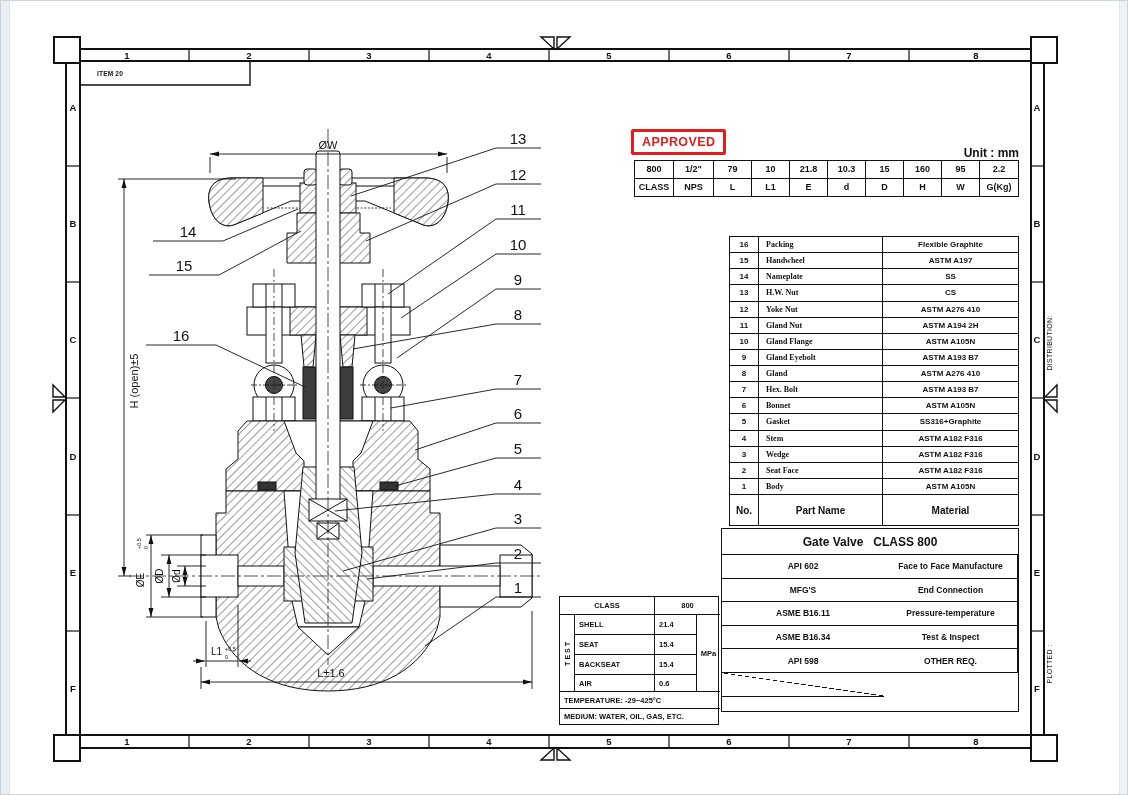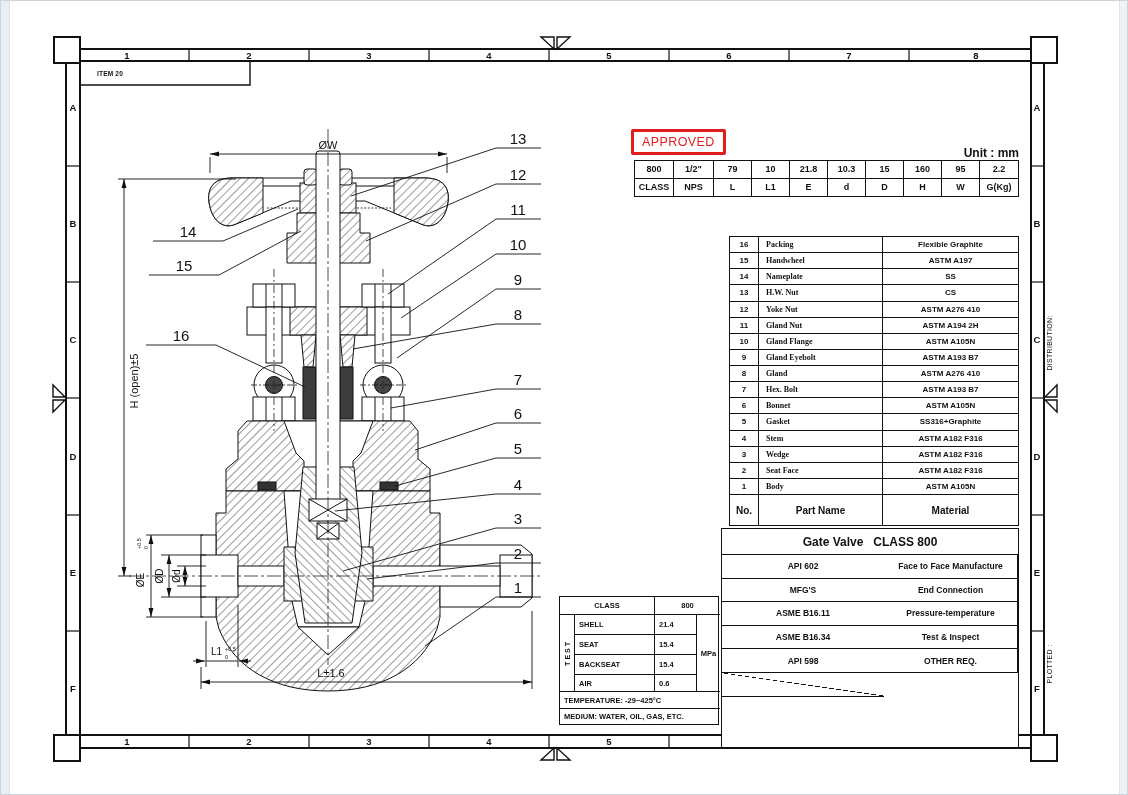--- a/index.html
+++ b/index.html
@@ -20,28 +20,28 @@
   .c{display:flex;align-items:center;justify-content:center;border-right:1px solid #111;border-bottom:1px solid #111;
      box-sizing:border-box;white-space:nowrap;overflow:hidden;font-weight:700;}
   .c.nr{border-right:none}.c.nb{border-bottom:none}
   .c.left{justify-content:flex-start;padding-left:7px;font-family:Liberation Serif, serif;}
   .c.left4{justify-content:flex-start;padding-left:4px;}
   #dimtbl{left:633px;top:159px;width:385px;height:37px;grid-template-columns:39px 40px repeat(8,1fr);
           grid-template-rows:1fr 1fr;font-size:9px;}
   #partstbl{left:728px;top:235px;width:290px;height:290px;grid-template-columns:29px 124px 1fr;
           grid-template-rows:repeat(16,1fr) 30px;font-size:8px;}
   #partstbl .hd{font-size:10px;}
-  #titleblock{left:720px;top:527px;width:298px;height:220px;grid-template-columns:162px 1fr;
+  #titleblock{left:720px;top:527px;width:298px;height:184px;grid-template-columns:162px 1fr;
           grid-template-rows:26px repeat(6,23.6px) 1fr;font-size:8.5px;}
   #titleblock .title{grid-column:1/3;font-size:12px;white-space:pre;}
   #testtbl{left:558px;top:595px;width:160px;height:129px;grid-template-columns:15px 80px 42px 23px;
           grid-template-rows:18px 20px 20px 20px 17px 17px 1fr;font-size:7.5px;}
   .vtext{writing-mode:vertical-rl;transform:rotate(180deg);letter-spacing:2px;font-size:7px;}
   .diag{background:linear-gradient(to top right,transparent 49.4%,#111 49.4%,#111 50.8%,transparent 50.8%);}
-  #stamp{position:absolute;left:630px;top:128px;border:3px solid #e11d1d;color:#e11d1d;font-weight:400;
+  #stamp{position:absolute;left:630px;top:128px;border:3px solid #e11d1d;color:#e11d1d;font-weight:700;
          font-size:12.5px;padding:3px 8px;letter-spacing:.4px;border-radius:2px;background:#fff0;}
   #unitnote{position:absolute;left:930px;top:145px;width:88px;text-align:right;font-size:12px;font-weight:700;}
 </style>
 </head>
 <body>
 
 <div id="app">
   <div class="edge-l"></div>
   <div class="edge-r"></div>
 

